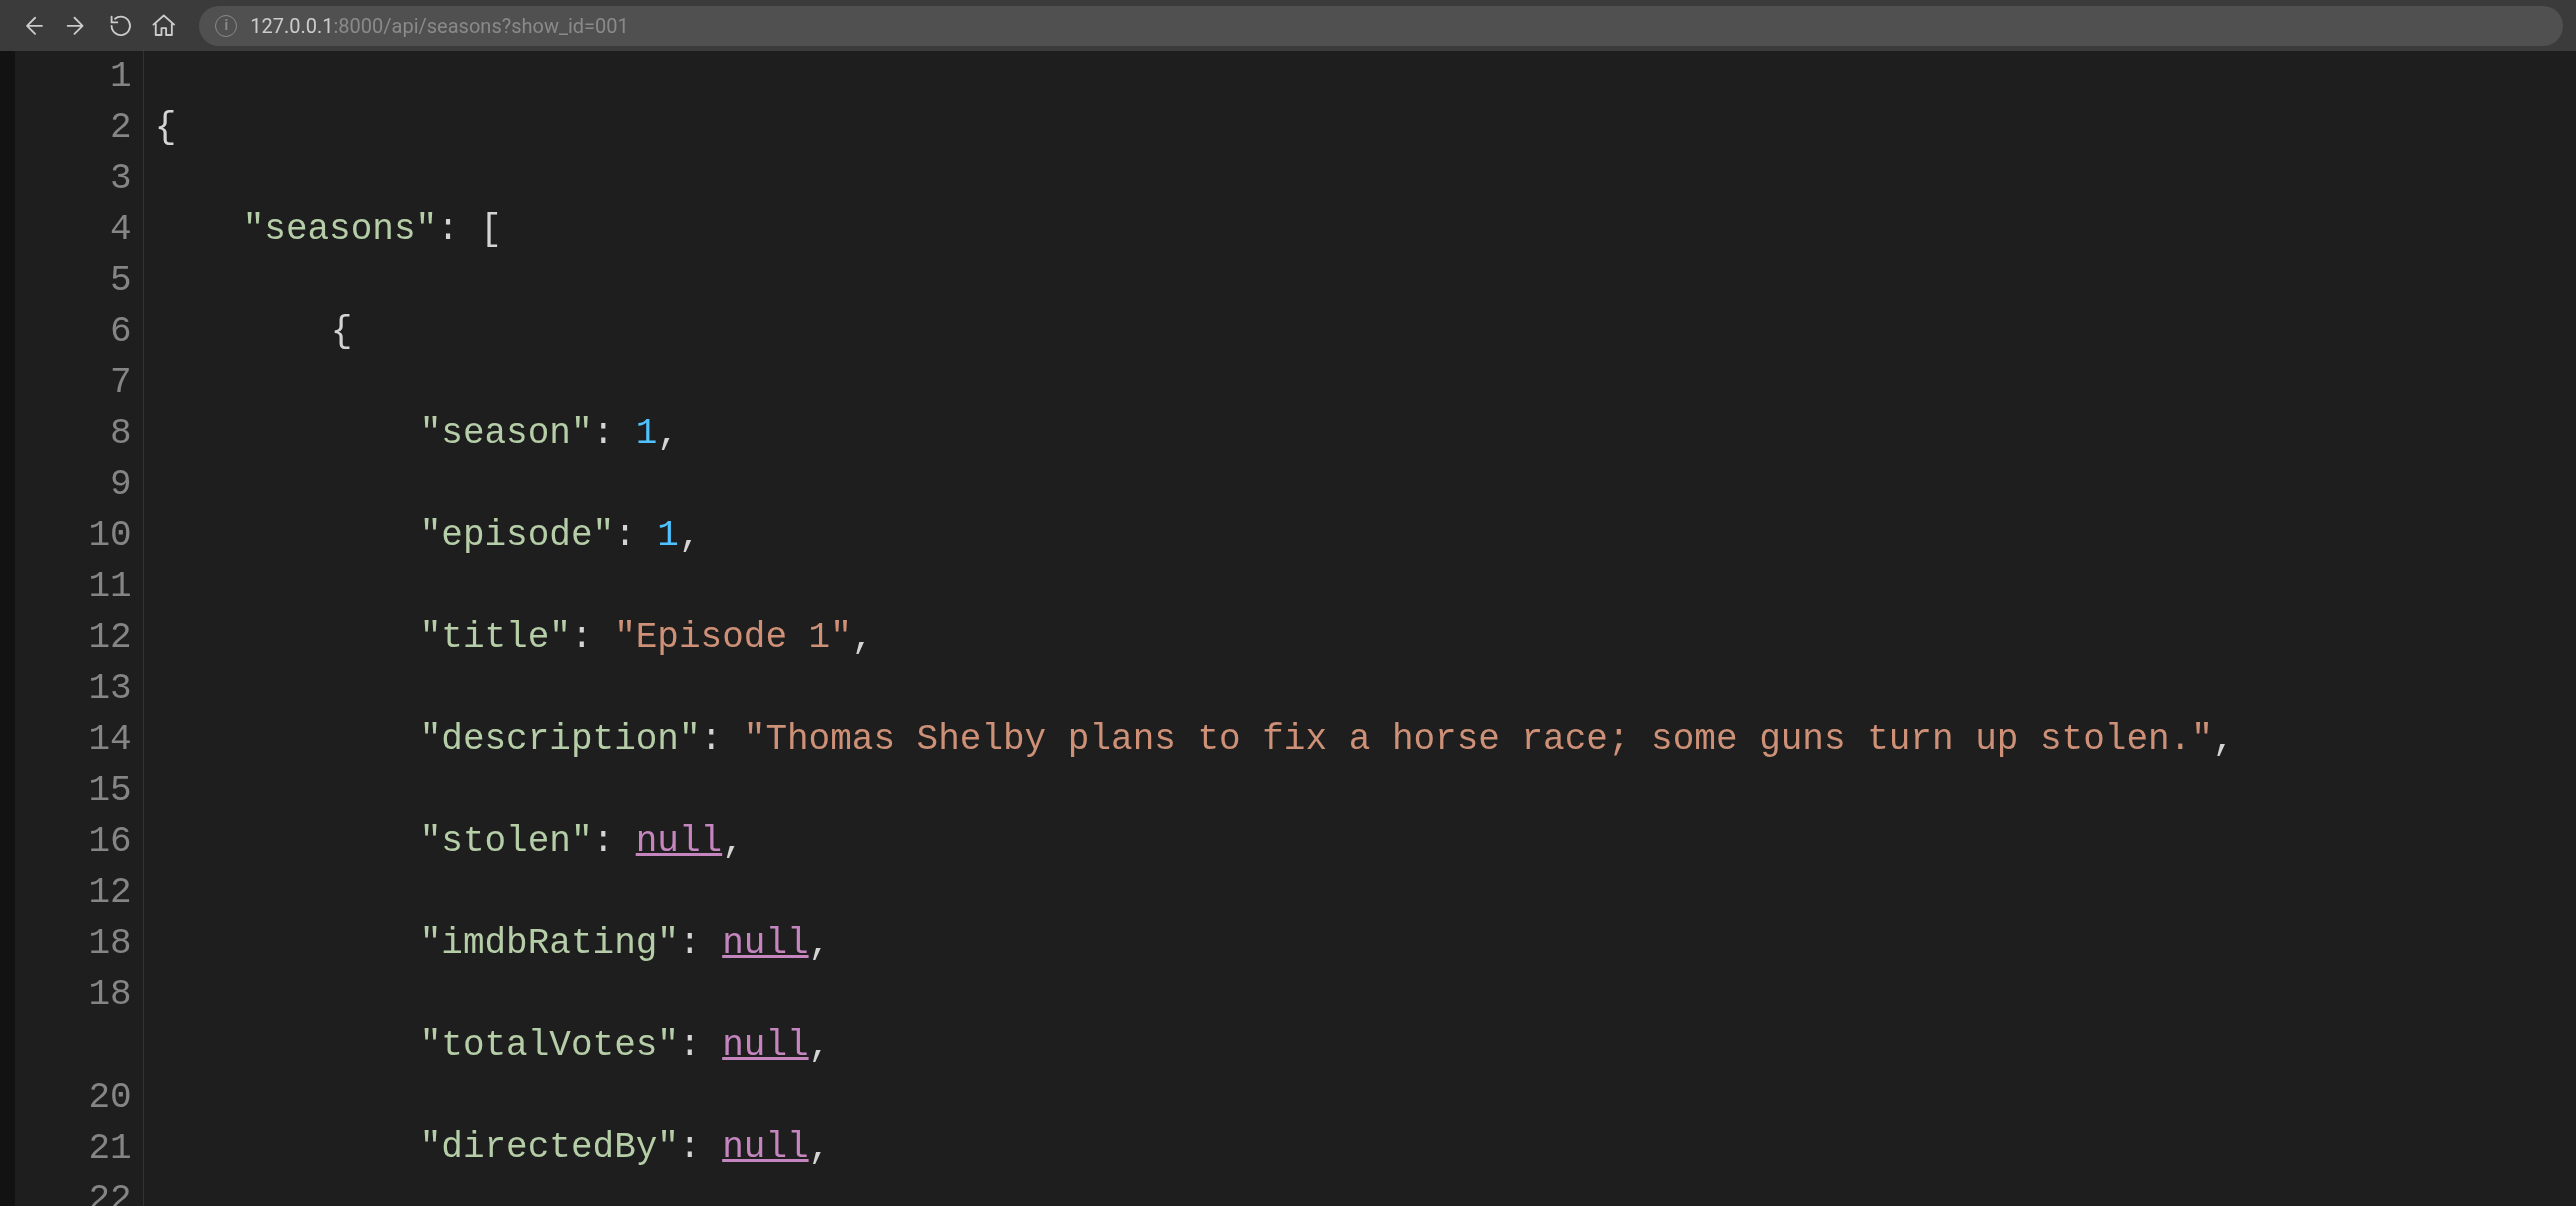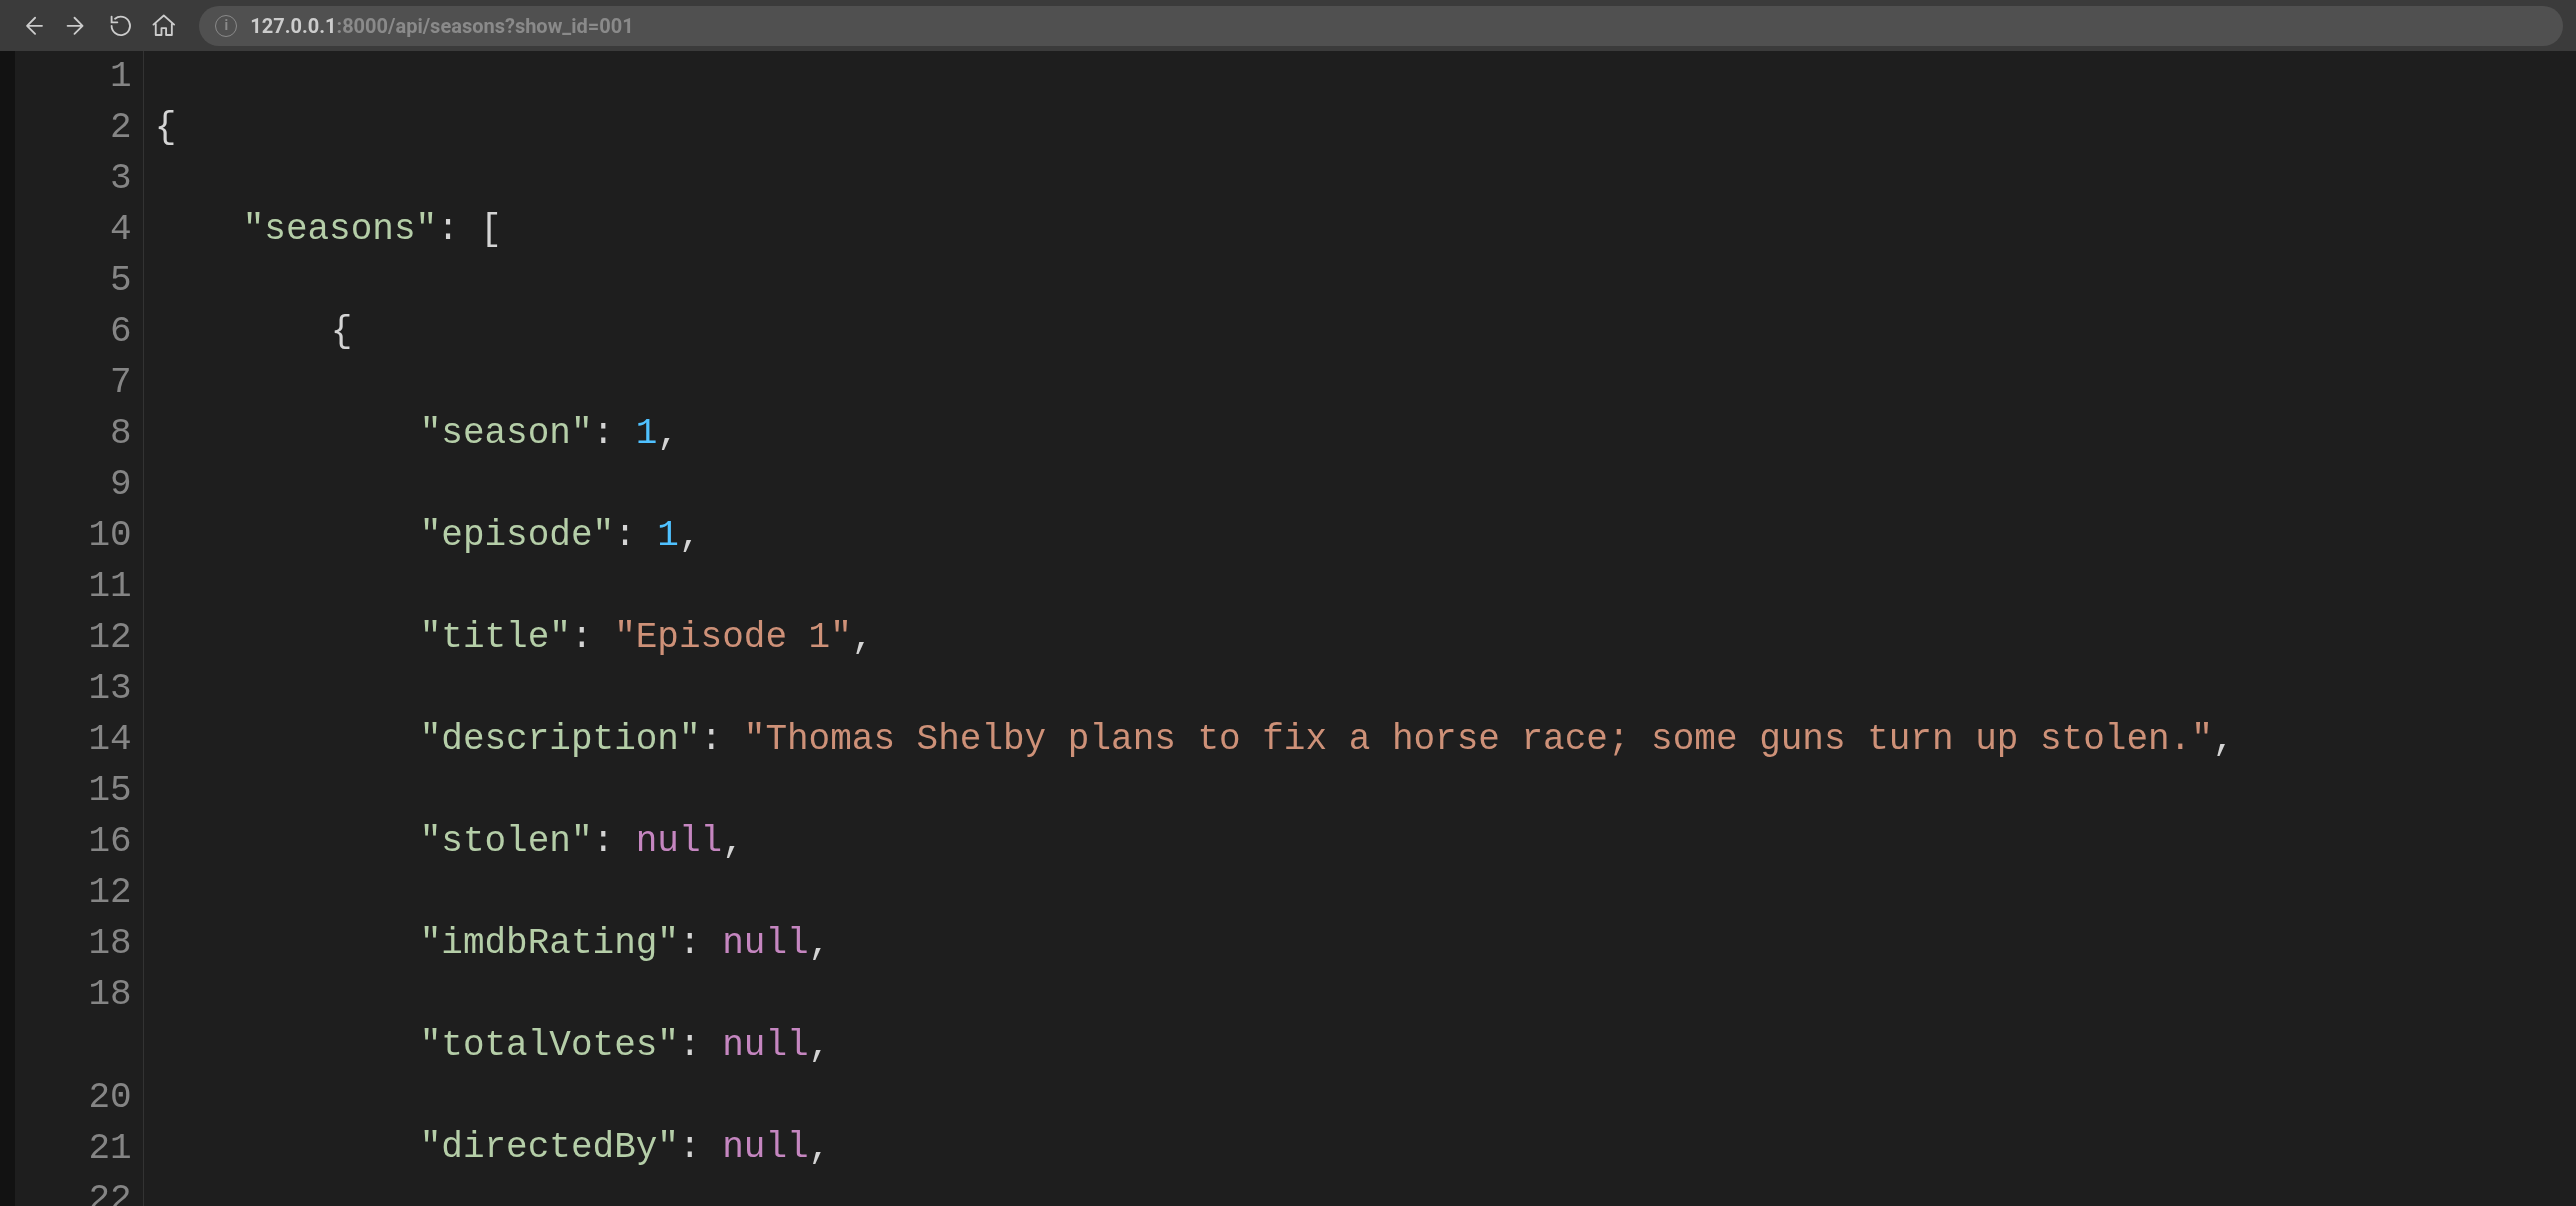--- a/index.html
+++ b/index.html
@@ -52,21 +52,20 @@
     display: flex;
     align-items: center;
     padding: 0 16.5px;
     margin-left: 11px;
     font-family: -apple-system, Segoe UI, Roboto, Arial, sans-serif;
     font-size: 20px;
     color: var(--fg-url-dim);
     gap: 13px;
     overflow: hidden;
     white-space: nowrap;
-    font-weight: bold;
   }
   .url-info-icon {
     width: 22px; height: 22px; flex: 0 0 22px;
     border: 1.8px solid var(--fg-url-dim);
     border-radius: 50%;
     position: relative;
   }
   .url-info-icon::after {
     content: "i";
     position: absolute; inset: 0;
@@ -112,21 +111,21 @@
     color: var(--fg-punct);
     white-space: pre;
     overflow: hidden;
   }
   .line { height: 51px; }
   .gline { height: 51px; }
 
   .k  { color: var(--fg-key); }      
   .s  { color: var(--fg-string); }   
   .n  { color: var(--fg-number); }   
-  .nl { color: var(--fg-null); }     
+  .nl { color: var(--fg-null); text-decoration: underline; }     
 
   .i1 { padding-left: 88px; }   
   .i2 { padding-left: 176px; }  
   .i3 { padding-left: 265px; }
 </style>
 </head>
 <body>
 
 <div class="toolbar">
   <div class="tb-btn">

